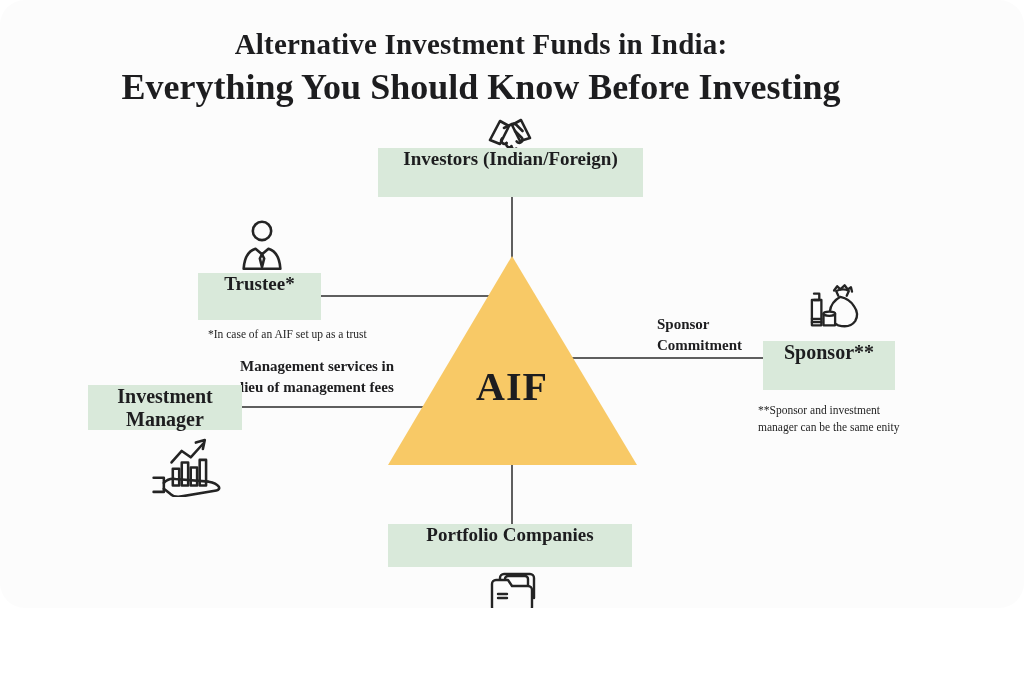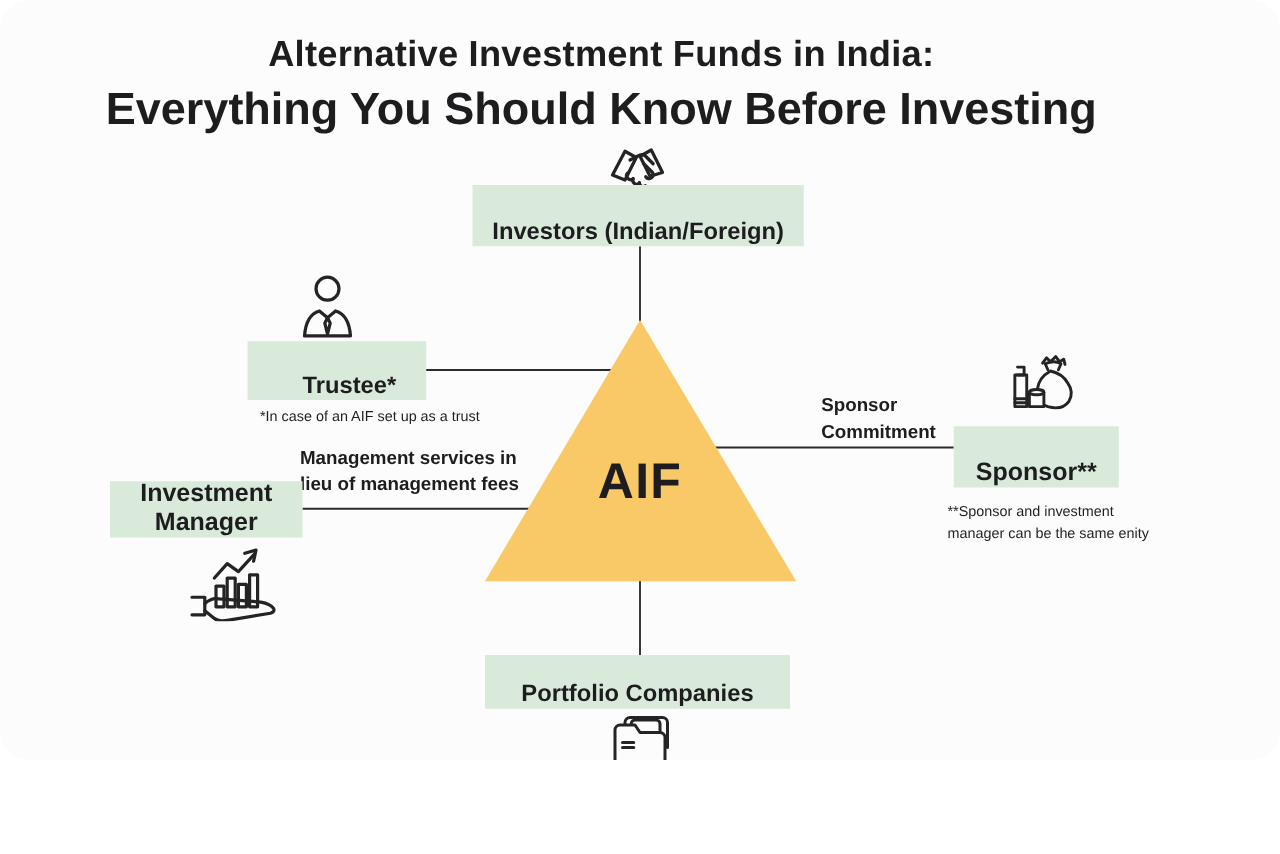--- a/index.html
+++ b/index.html
@@ -1,42 +1,42 @@
 <!DOCTYPE html>
 <html style="--background: #fcfcfc; --box-green: #d9e9da; --triangle-yellow: #f8c966; --text: #1d1d1f; --line: #2b2b2b;"><head>
 <meta charset="utf-8">
 <style>
   html,body{margin:0;padding:0;background:#ffffff;}
   .canvas{
     position:relative;width:1024px;height:608px;overflow:hidden;
     background:var(--background,#fcfcfc);
-    font-family:Liberation Sans, sans-serif;
+    font-family:Liberation Serif, serif;
     color:var(--text,#1d1d1f);
     border-radius:25px;
   }
   .title{position:absolute;top:28px;left:0;width:962px;text-align:center;}
   .title-l1{font-size:29px;font-weight:700;letter-spacing:.2px;}
   .title-l2{font-size:36px;font-weight:700;margin-top:5px;}
 
   .connectors{position:absolute;left:0;top:0;}
   .connectors line{stroke:var(--line,#2b2b2b);stroke-width:1.5;}
   .tri{fill:var(--triangle-yellow,#f8c966);}
 
   .aif-label{
     position:absolute;left:447px;top:363px;width:130px;text-align:center;
     font-size:40px;font-weight:800;letter-spacing:1px;
   }
 
   .node{
     position:absolute;background:var(--box-green,#d9e9da);
-    display:flex;align-items:flex-end;justify-content:center;
+    display:flex;align-items:flex-start;justify-content:center;
     font-weight:700;text-align:center;
   }
   .node-investors{left:378px;top:148px;width:265px;height:49px;font-size:19px;}
-  .node-trustee{left:198px;top:273px;width:123px;height:47px;font-size:19px;padding-left:20px;}
+  .node-trustee{left:198px;top:273px;width:123px;height:47px;font-size:19px;}
   .node-invmgr{left:88px;top:385px;width:154px;height:45px;font-size:20px;}
   .node-sponsor{left:763px;top:341px;width:132px;height:49px;font-size:20px;}
   .node-portfolio{left:388px;top:524px;width:244px;height:43px;font-size:19px;}
 
   .edge-label{
     position:absolute;font-size:15px;font-weight:600;line-height:21px;
     white-space:pre-line;
   }
   .label-mgmt{left:240px;top:356px;}
   .label-sponsor-commit{left:657px;top:314px;}

